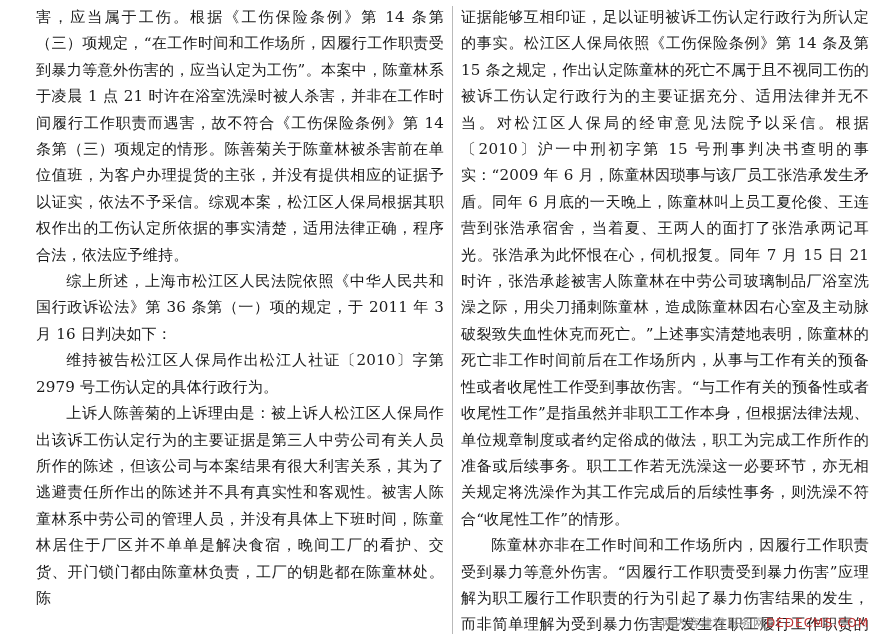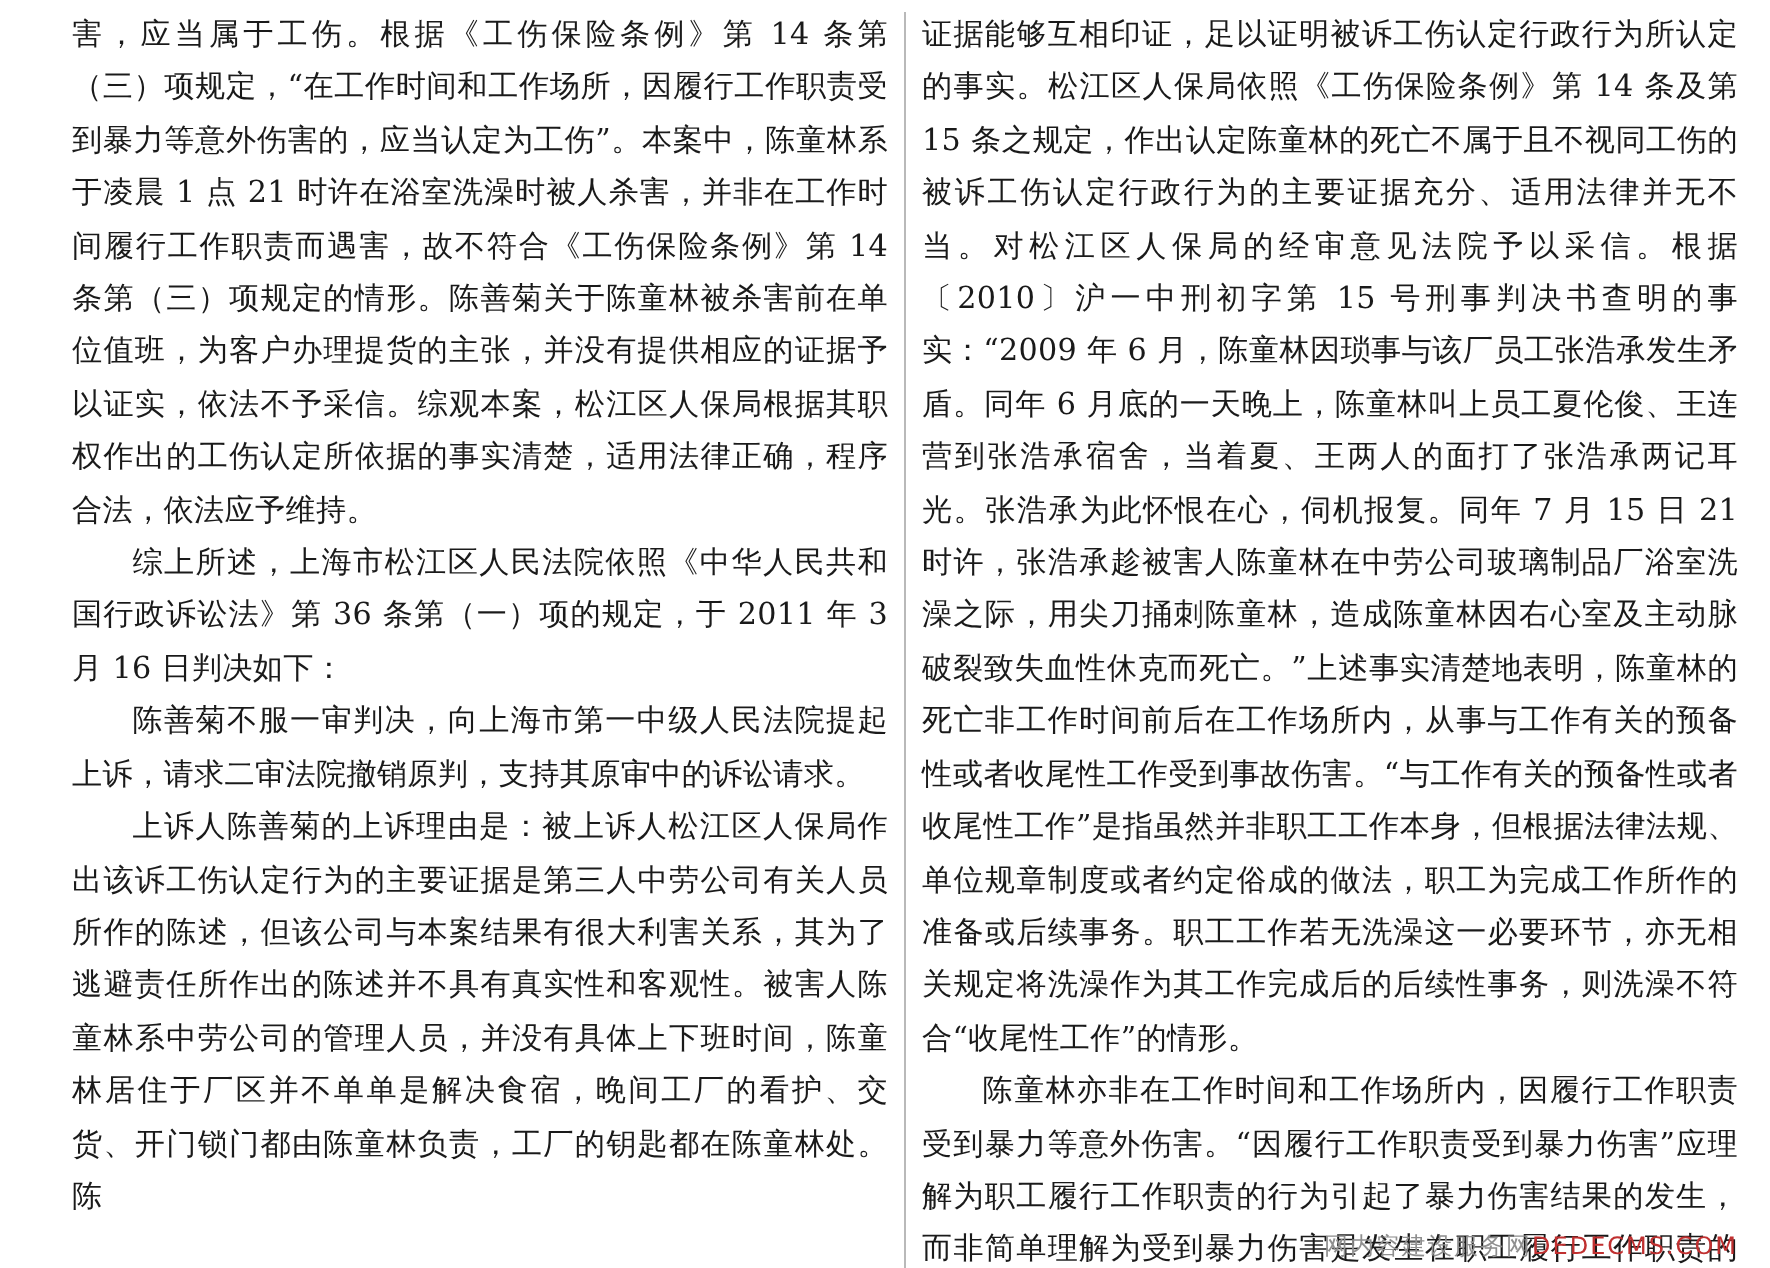--- a/index.html
+++ b/index.html
@@ -60,21 +60,21 @@
   }
 </style>
 </head>
 <body>
 
 <div class="page">
 
   <div class="column">
     <p class="para">害，应当属于工伤。根据《工伤保险条例》第 14 条第（三）项规定，“在工作时间和工作场所，因履行工作职责受到暴力等意外伤害的，应当认定为工伤”。本案中，陈童林系于凌晨 1 点 21 时许在浴室洗澡时被人杀害，并非在工作时间履行工作职责而遇害，故不符合《工伤保险条例》第 14 条第（三）项规定的情形。陈善菊关于陈童林被杀害前在单位值班，为客户办理提货的主张，并没有提供相应的证据予以证实，依法不予采信。综观本案，松江区人保局根据其职权作出的工伤认定所依据的事实清楚，适用法律正确，程序合法，依法应予维持。</p>
     <p class="para indent">综上所述，上海市松江区人民法院依照《中华人民共和国行政诉讼法》第 36 条第（一）项的规定，于 2011 年 3 月 16 日判决如下：</p>
-    <p class="para indent">陈善菊不服一审判决，向上海市第一中级人民法院提起上诉，请求二审法院撤销原判，支持其原审中的诉讼请求。</p>
+    <p class="para indent">维持被告松江区人保局作出松江人社证〔2010〕字第 2979 号工伤认定的具体行政行为。</p>
     <p class="para indent">上诉人陈善菊的上诉理由是：被上诉人松江区人保局作出该诉工伤认定行为的主要证据是第三人中劳公司有关人员所作的陈述，但该公司与本案结果有很大利害关系，其为了逃避责任所作出的陈述并不具有真实性和客观性。被害人陈童林系中劳公司的管理人员，并没有具体上下班时间，陈童林居住于厂区并不单单是解决食宿，晚间工厂的看护、交货、开门锁门都由陈童林负责，工厂的钥匙都在陈童林处。陈</p>
   </div>
 
   <div class="divider"></div>
 
   <div class="column">
     <p class="para">证据能够互相印证，足以证明被诉工伤认定行政行为所认定的事实。松江区人保局依照《工伤保险条例》第 14 条及第 15 条之规定，作出认定陈童林的死亡不属于且不视同工伤的被诉工伤认定行政行为的主要证据充分、适用法律并无不当。对松江区人保局的经审意见法院予以采信。根据〔2010〕沪一中刑初字第 15 号刑事判决书查明的事实：“2009 年 6 月，陈童林因琐事与该厂员工张浩承发生矛盾。同年 6 月底的一天晚上，陈童林叫上员工夏伦俊、王连营到张浩承宿舍，当着夏、王两人的面打了张浩承两记耳光。张浩承为此怀恨在心，伺机报复。同年 7 月 15 日 21 时许，张浩承趁被害人陈童林在中劳公司玻璃制品厂浴室洗澡之际，用尖刀捅刺陈童林，造成陈童林因右心室及主动脉破裂致失血性休克而死亡。”上述事实清楚地表明，陈童林的死亡非工作时间前后在工作场所内，从事与工作有关的预备性或者收尾性工作受到事故伤害。“与工作有关的预备性或者收尾性工作”是指虽然并非职工工作本身，但根据法律法规、单位规章制度或者约定俗成的做法，职工为完成工作所作的准备或后续事务。职工工作若无洗澡这一必要环节，亦无相关规定将洗澡作为其工作完成后的后续性事务，则洗澡不符合“收尾性工作”的情形。</p>
     <p class="para indent">陈童林亦非在工作时间和工作场所内，因履行工作职责受到暴力等意外伤害。“因履行工作职责受到暴力伤害”应理解为职工履行工作职责的行为引起了暴力伤害结果的发生，而非简单理解为受到暴力伤害是发生在职工履行工作职责的过程中。陈童林作为中劳公司玻璃制品厂的管理人员，</p>
   </div>
 

